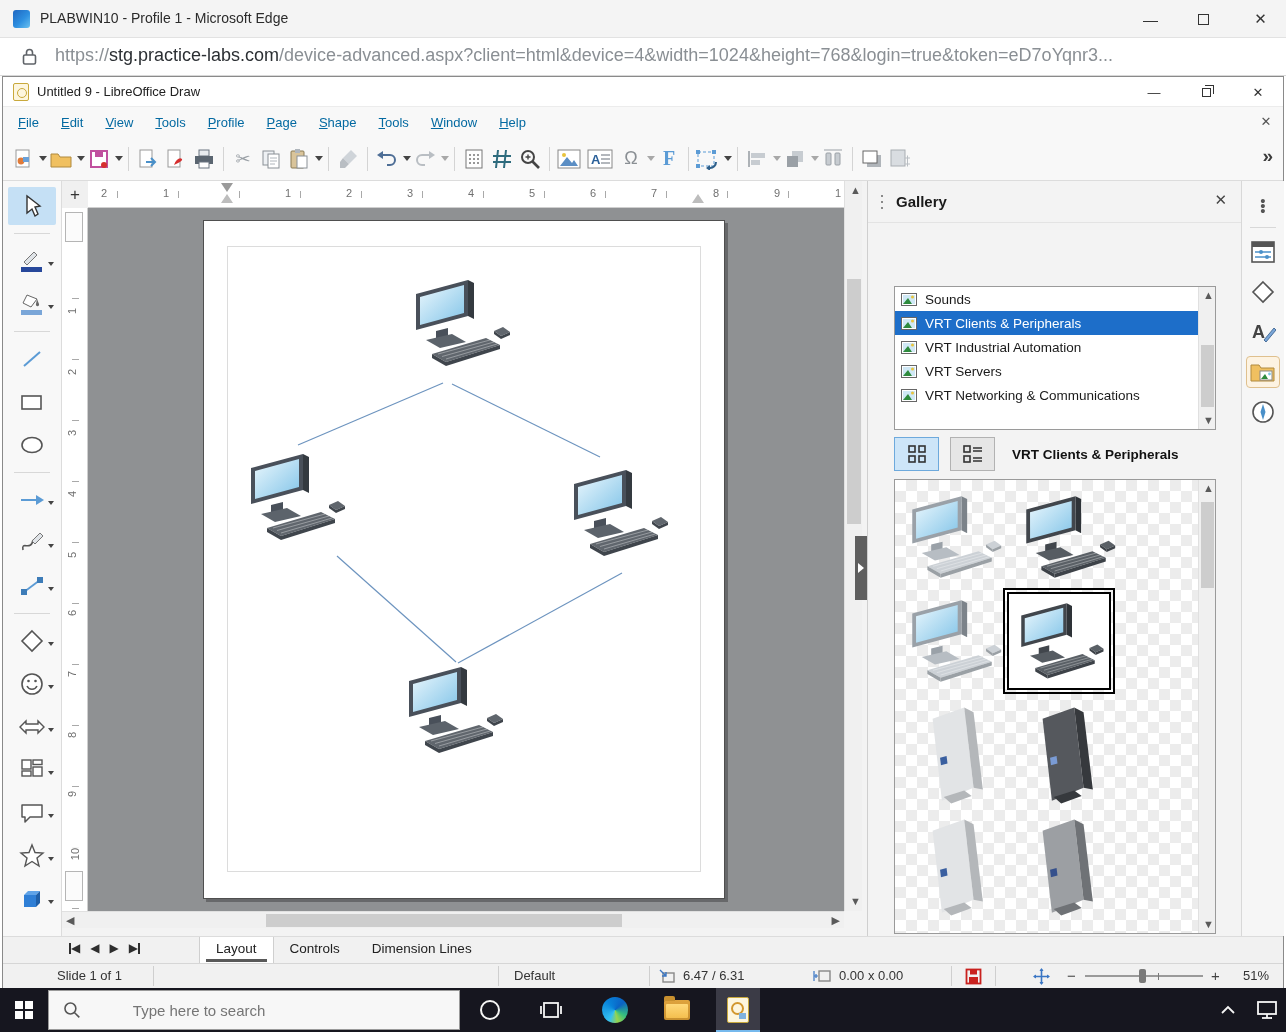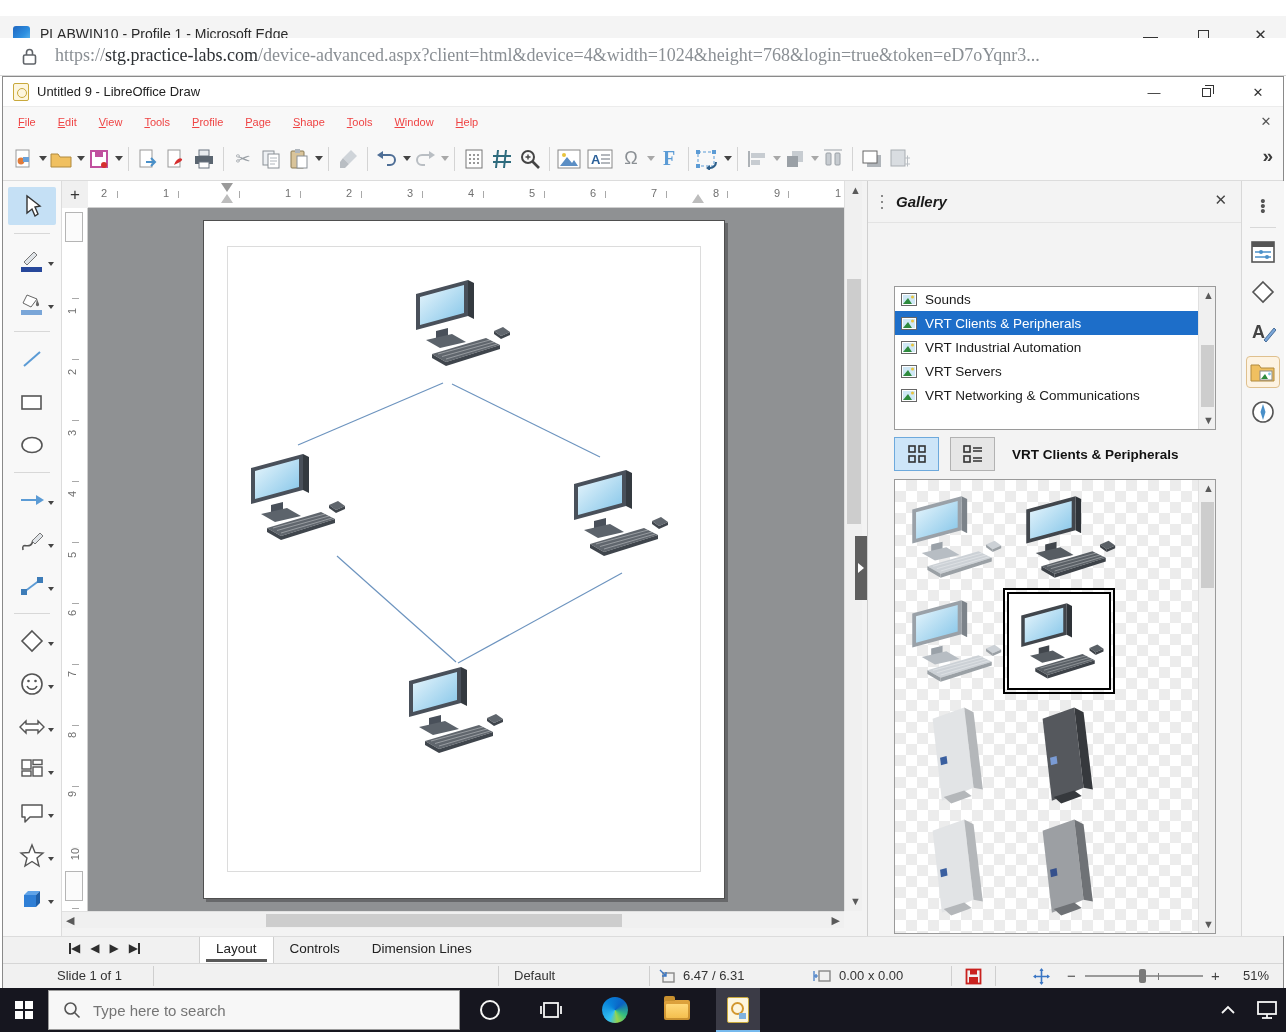--- a/index.html
+++ b/index.html
@@ -1,39 +1,39 @@
 <!DOCTYPE html>
 <html><head>
 <meta charset="utf-8">
 <style>
   * { margin:0; padding:0; box-sizing:border-box; }
   html,body { width:1286px; height:1032px; font-family:"Liberation Sans",sans-serif; background:#fff; overflow:hidden; }
   #screen { position:relative; width:1286px; height:1032px; background:#fff; }
 
   
-  .edge-titlebar { position:absolute; left:0; top:0; width:1286px; height:38px; background:#f4f4f4; border-bottom:1px solid #e2e2e2;margin-top:16px; }
+  .edge-titlebar { position:absolute; left:0; top:0; width:1286px; height:38px; background:#f4f4f4; border-bottom:1px solid #e2e2e2; }
   .edge-logo { position:absolute; left:13px; top:10px; width:17px; height:18px; background:linear-gradient(135deg,#1f66c0,#2d8fe0 55%,#6cc2f0); border-radius:3px; }
   .edge-title { position:absolute; left:40px; top:10px; font-size:14px; color:#2b2b2b; }
   .winbtn { position:absolute; top:0; width:47px; height:38px; display:flex; align-items:center; justify-content:center; color:#333; font-size:15px; }
-  .edge-addressbar { position:absolute; left:0; top:38px; width:1286px; height:38px; background:#fff; border-bottom:1px solid #d8d8d8;font-family:Liberation Serif, serif; }
+  .edge-addressbar { position:absolute; left:0; top:38px; width:1286px; height:38px; background:#fff; border-bottom:1px solid #d8d8d8; }
   .lock-icon { position:absolute; left:22px; top:9px; width:15px; height:19px; }
   .url { position:absolute; left:55px; top:7px; font-size:18px; color:#8a8f94; white-space:nowrap; }
   .url b { color:#2b2f33; font-weight:normal; }
 
   
   #lo { position:absolute; left:2px; top:76px; width:1282px; height:912px; background:#f6f6f6; border:1px solid #8a8a8a; }
   .lo-titlebar { position:absolute; left:0; top:0; width:100%; height:30px; background:#ffffff; border-bottom:1px solid #ececec; }
   .lo-appicon { position:absolute; left:10px; top:6px; width:16px; height:18px; background:#fdf6df; border:1px solid #c9a93c; border-radius:2px; }
   .lo-appicon:after{ content:""; position:absolute; left:3px; top:4px; width:8px; height:8px; border:1.5px solid #c9a93c; border-radius:50%; }
   .lo-title { position:absolute; left:34px; top:7px; font-size:13px; color:#222; }
   .lo-btn { position:absolute; top:0; width:50px; height:30px; display:flex; align-items:center; justify-content:center; font-size:13px; color:#333; }
   .lo-restore { width:9px; height:9px; border:1.3px solid #333; position:relative; background:#fff; }
   .lo-restore:before { content:""; position:absolute; left:2px; top:-4px; width:8px; height:8px; border:1.3px solid #333; border-left:none; border-bottom:none; }
   .lo-menubar { position:absolute; left:0; top:30px; width:100%; height:30px; background:#f8f8f8; display:flex; align-items:center; padding-left:4px; }
-  .menu-item { display:inline-block; padding:4px 11px; font-size:11px; color:#ef4444; }
+  .menu-item { display:inline-block; padding:4px 11px; font-size:13px; color:#0369a1; }
   .menu-item::first-letter { text-decoration:underline; }
   .closedoc { position:absolute; right:8px; top:7px; font-size:13px; color:#555; width:18px; text-align:center; }
 
   
   .lo-toolbar { position:absolute; left:0; top:60px; width:100%; height:44px; background:#f8f8f8; border-bottom:1px solid #dcdcdc; display:flex; align-items:center; padding-left:6px; }
   .tb { width:28px; height:30px; display:flex; align-items:center; justify-content:center; position:relative; flex:none; }
   .tbw { width:34px; }
   .tsep { width:1px; height:24px; background:#d4d4d4; margin:0 5px; flex:none; }
   .dd { width:0; height:0; border-left:4px solid transparent; border-right:4px solid transparent; border-top:5px solid #444; margin-left:2px; flex:none; }
   .dd.gray { border-top-color:#a8a8a8; }
@@ -71,21 +71,21 @@
   .hscroll { position:absolute; left:59px; top:730px; width:782px; height:17px; background:#f0f0f0; border-top:1px solid #e0e0e0; }
   .sarrow { position:absolute; color:#5a5a5a; font-size:11px; line-height:1; }
   .thumb { position:absolute; background:#cdcdcd; }
   .sb-handle { position:absolute; left:852px; top:355px; width:12px; height:64px; background:#5f5f5f; display:flex; align-items:center; justify-content:center; }
   .sb-handle span { width:0; height:0; border-top:5px solid transparent; border-bottom:5px solid transparent; border-left:6px solid #fff; }
 
   
   .gallery { position:absolute; left:864px; top:0; width:374px; height:755px; background:#f3f3f3; border-left:1px solid #cfcfcf; }
   .g-header { position:absolute; left:0; top:0; width:100%; height:42px; border-bottom:1px solid #e3e3e3; }
   .g-grip { position:absolute; left:12px; top:12px; width:4px; height:18px; background-image:radial-gradient(circle, #8a8a8a 1.4px, transparent 1.5px); background-size:4px 6px; }
-  .g-title { position:absolute; left:28px; top:12px; font-size:15px; font-weight:bold; color:#1a1a1a;font-style:italic; }
+  .g-title { position:absolute; left:28px; top:12px; font-size:15px; font-weight:bold; color:#1a1a1a; }
   .g-close { position:absolute; right:14px; top:10px; font-size:15px; color:#444; }
   .g-newtheme { position:absolute; left:26px; top:61px; width:322px; height:33px; background:#e6e6e6; border:1px solid #b2b2b2; font-size:13.5px; color:#1a1a1a; display:flex; align-items:center; justify-content:center; }
   .g-list { position:absolute; left:26px; top:105px; width:322px; height:144px; background:#fff; border:1px solid #9a9a9a; overflow:hidden; }
   .g-row { height:24px; display:flex; align-items:center; padding-left:6px; font-size:13.5px; color:#1a1a1a; }
   .g-row svg { flex:none; margin-right:8px; }
   .g-row.sel { background:#1d6ec9; color:#fff; }
   .g-vscroll { position:absolute; right:0; top:0; width:17px; height:100%; background:#f0f0f0; border-left:1px solid #e0e0e0; }
   .g-toggles { position:absolute; left:26px; top:255px; width:322px; height:36px; display:flex; align-items:center; }
   .g-tbtn { width:45px; height:34px; display:flex; align-items:center; justify-content:center; border:1px solid #b2b2b2; background:#e6e6e6; margin-right:11px; }
   .g-tbtn.active { background:#cde5f8; border-color:#6da9dc; }
@@ -126,21 +126,21 @@
   .zoom-track { position:absolute; top:11px; left:1082px; width:118px; height:2px; background:#9a9a9a; }
   .zoom-thumb { position:absolute; top:5px; left:1136px; width:7px; height:14px; background:#7a7a7a; border-radius:2px; }
   .zoom-mid { position:absolute; top:9px; left:1155px; width:1px; height:7px; background:#7a7a7a; }
   .zoom-minus,.zoom-plus { position:absolute; top:3px; font-size:15px; color:#444; }
 
   
   .taskbar { position:absolute; left:0; top:988px; width:1286px; height:44px; background:#16161f; }
   .start { position:absolute; left:0; top:0; width:48px; height:44px; display:flex; align-items:center; justify-content:center; }
   .winlogo { display:grid; grid-template-columns:8px 8px; grid-template-rows:8px 8px; gap:1.6px; }
   .winlogo div { background:#fdfdfd; }
-  .tsearch { position:absolute; left:48px; top:2px; width:412px; height:40px; background:#f7f7f7; border:1px solid #9a9a9a; display:flex; align-items:center; }
+  .tsearch { position:absolute; left:48px; top:2px; width:412px; height:40px; background:#f7f7f7; border:1px solid #9a9a9a; display:flex; align-items:center;gap:40px; }
   .tsearch input { border:none; outline:none; background:transparent; font-size:15px; color:#444; width:330px; font-family:"Liberation Sans",sans-serif; }
   .tsearch svg { margin:0 12px 0 14px; }
   .tcell { position:absolute; top:0; width:44px; height:44px; display:flex; align-items:center; justify-content:center; }
   .tcell.active-app { background:#3b3b46; box-shadow:inset 0 -2px 0 #76b9ed; }
   .edge-ball { width:26px; height:26px; border-radius:50%; background:conic-gradient(from 210deg,#35c1f1,#0883d9 30%,#0b62c4 55%,#36bf7f 75%,#98d44c 88%,#35c1f1); }
   .folder-ico { position:relative; width:26px; height:20px; background:linear-gradient(#dfa33d,#c8902f); border-radius:2px; }
   .folder-ico:before { content:""; position:absolute; left:0; top:-4px; width:11px; height:5px; background:#c8902f; border-radius:2px 2px 0 0; }
   .folder-ico:after { content:""; position:absolute; left:2px; top:4px; width:22px; height:14px; background:linear-gradient(#ffd97a,#f4bf4f); border-radius:1px; }
   .draw-ico { position:relative; width:22px; height:26px; background:#fdf6df; border:1.5px solid #c9a93c; border-radius:2px; }
   .draw-ico:before { content:""; position:absolute; left:3px; top:4px; width:9px; height:9px; border:2px solid #d2972f; border-radius:50%; }

